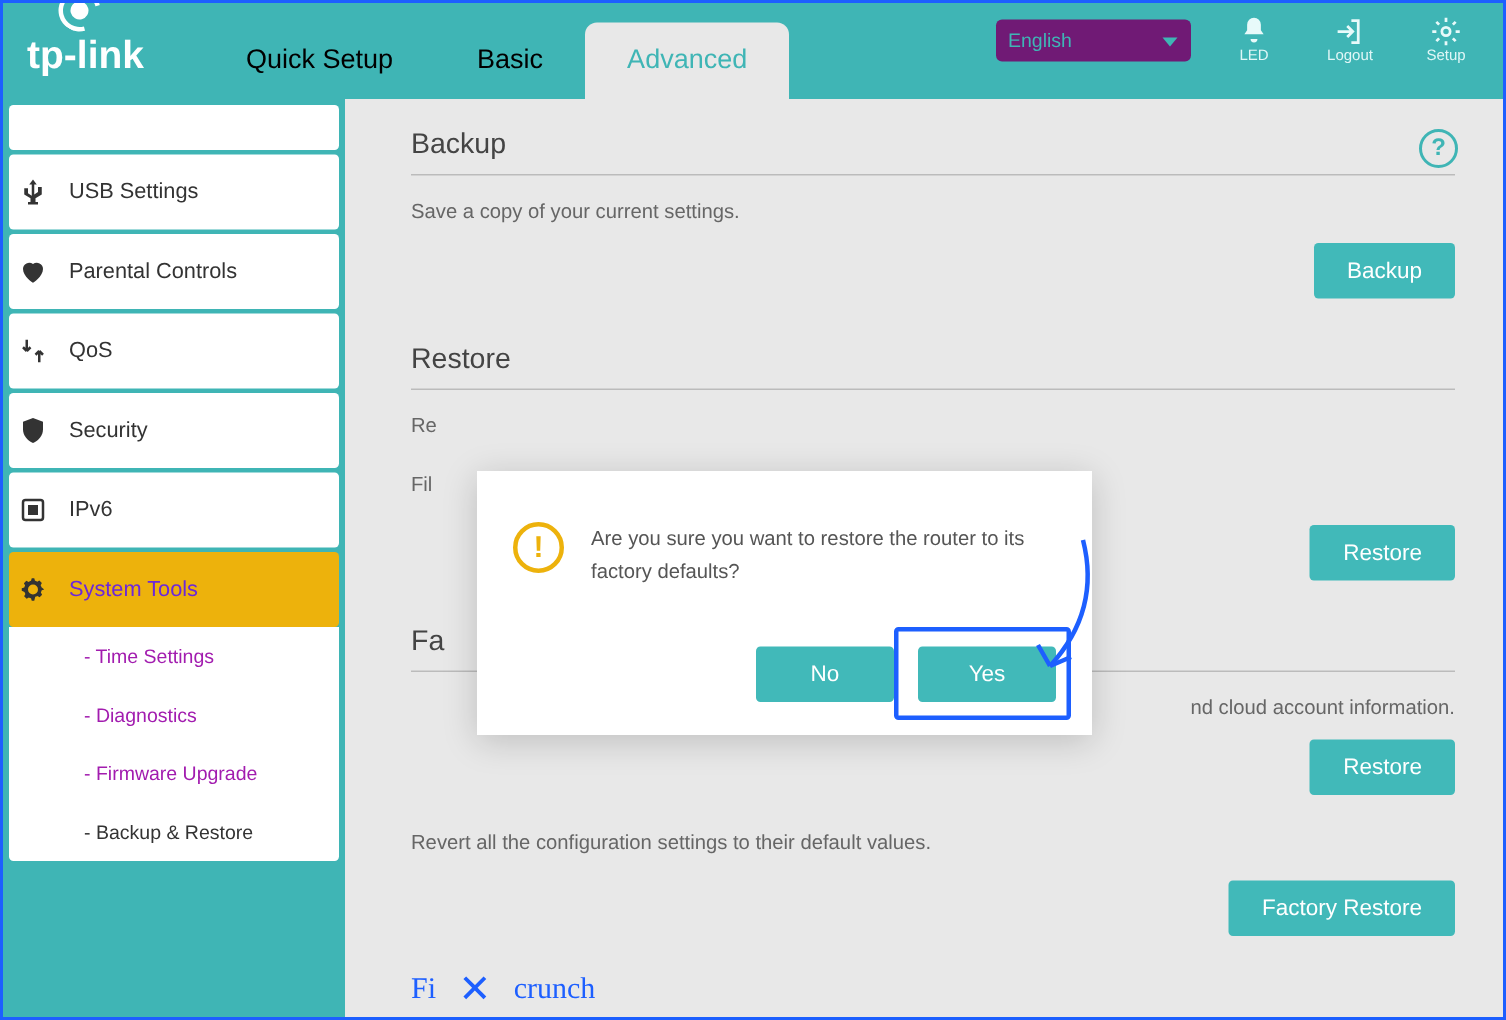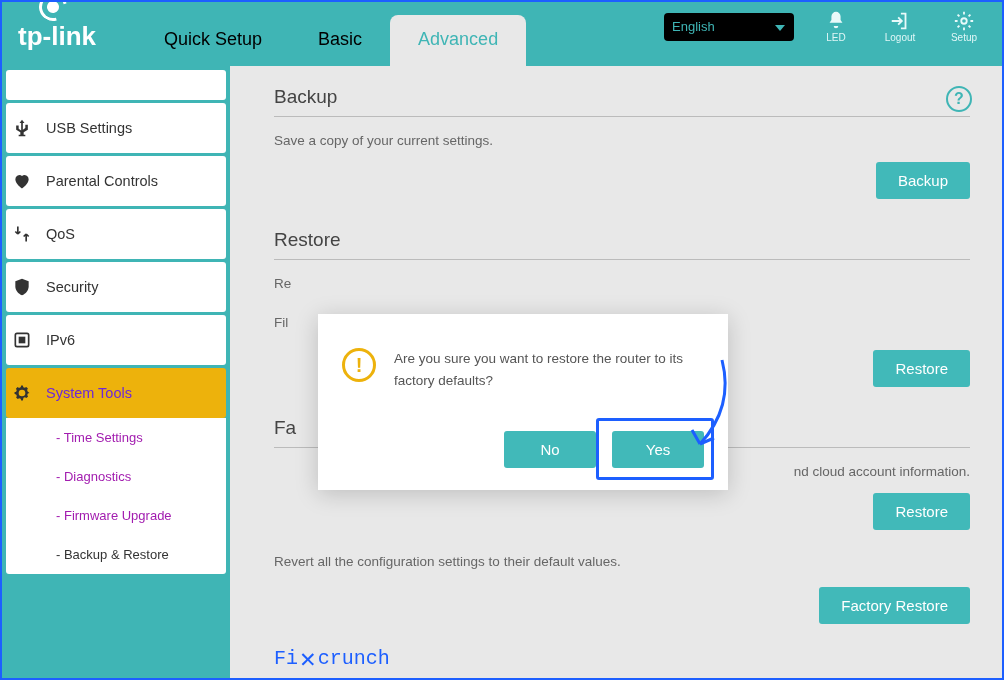--- a/index.html
+++ b/index.html
@@ -68,21 +68,21 @@
   }
   .header-right{
     position:absolute;
     right:16px;
     top:8px;
     display:flex;
     align-items:center;
     gap:20px;
   }
   .lang-select{
-    background:#000000;
+    background:#701a75;
     border:none;
     border-radius:4px;
     width:130px;
     height:28px;
     padding:0 8px;
     color:#3fb5b5;
     font-size:13px;
     cursor:pointer;
     appearance:none;
     position:relative;
@@ -207,25 +207,25 @@
   .annot-arrow{
     position:absolute;
     left:680px; top:350px;
     z-index:60;
     pointer-events:none;
   }
   
   .watermark{
     position:absolute;
     left:272px; bottom:6px;
-    font-family: Liberation Mono, monospace;
+    font-family: Liberation Serif, serif;
     color:#1d5fff;
     font-size:20px;
     display:flex;align-items:baseline;
-    gap:2px;
+    gap:15px;
     z-index:5;
   }
   .watermark .x{ font-size:26px; font-weight:300; transform:translateY(3px); }
 </style>
 </head>
 <body>
 
 <div class="header">
   <div class="logo">
     <span class="logo-mark"></span>

